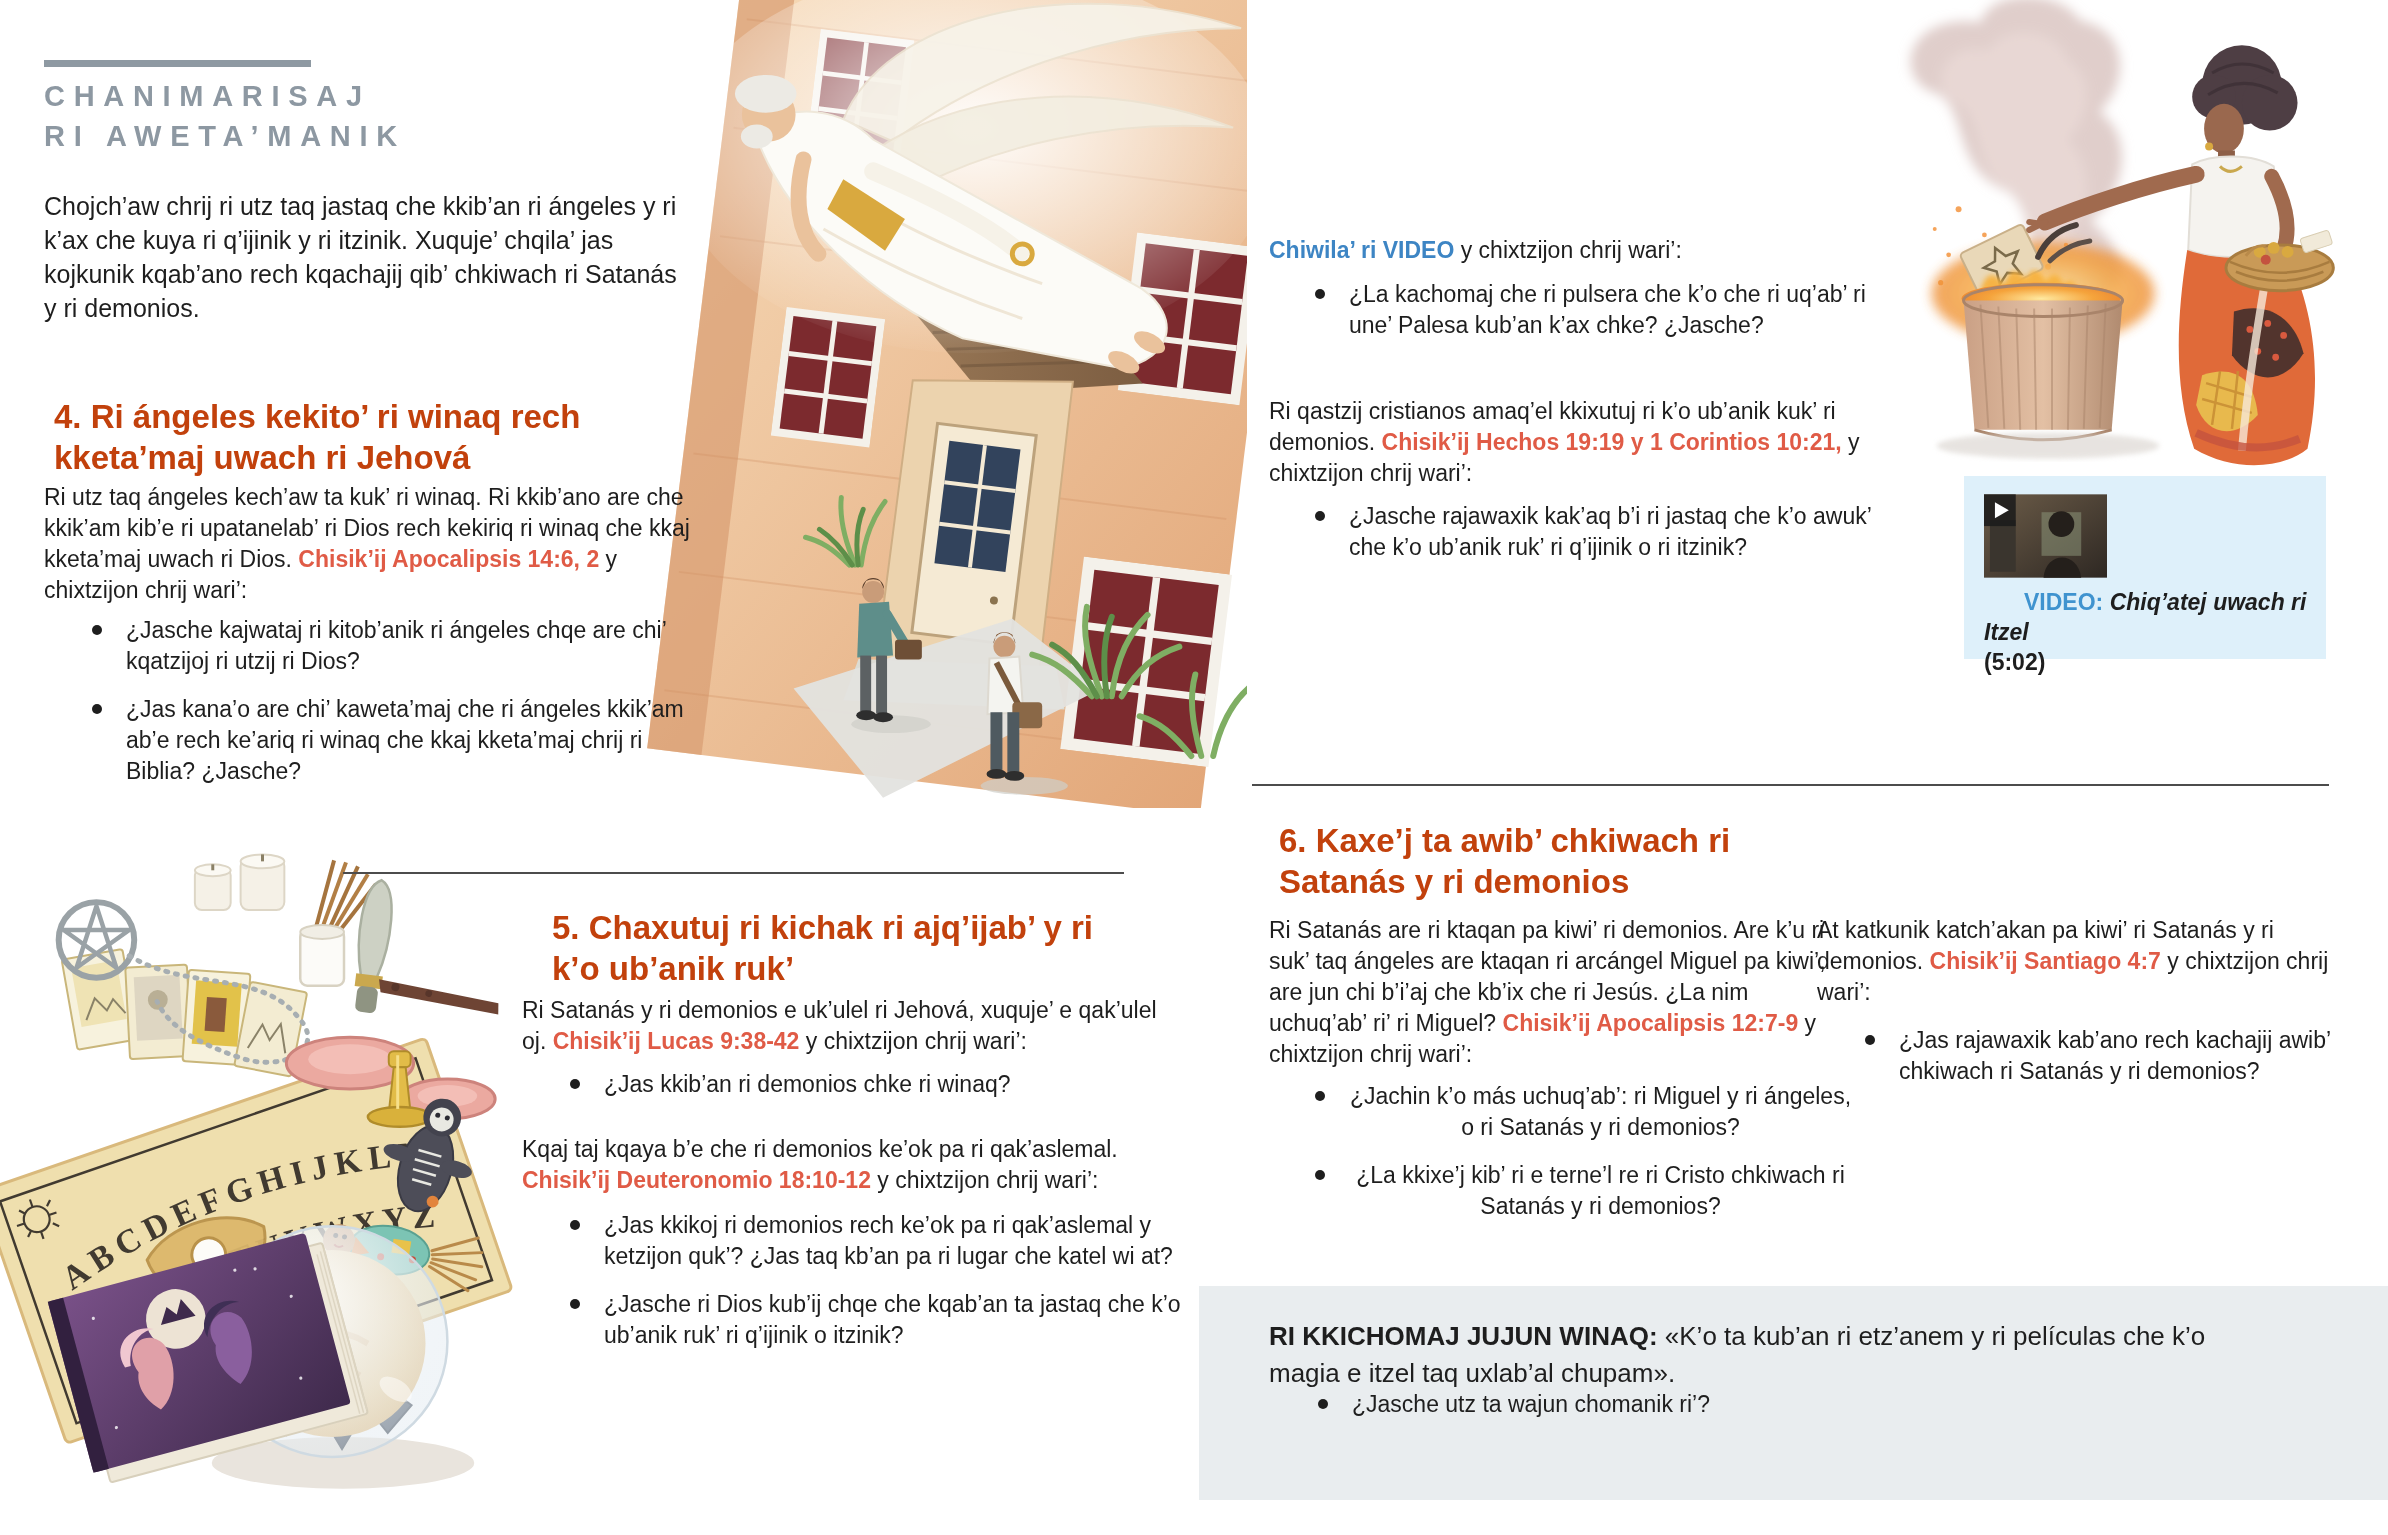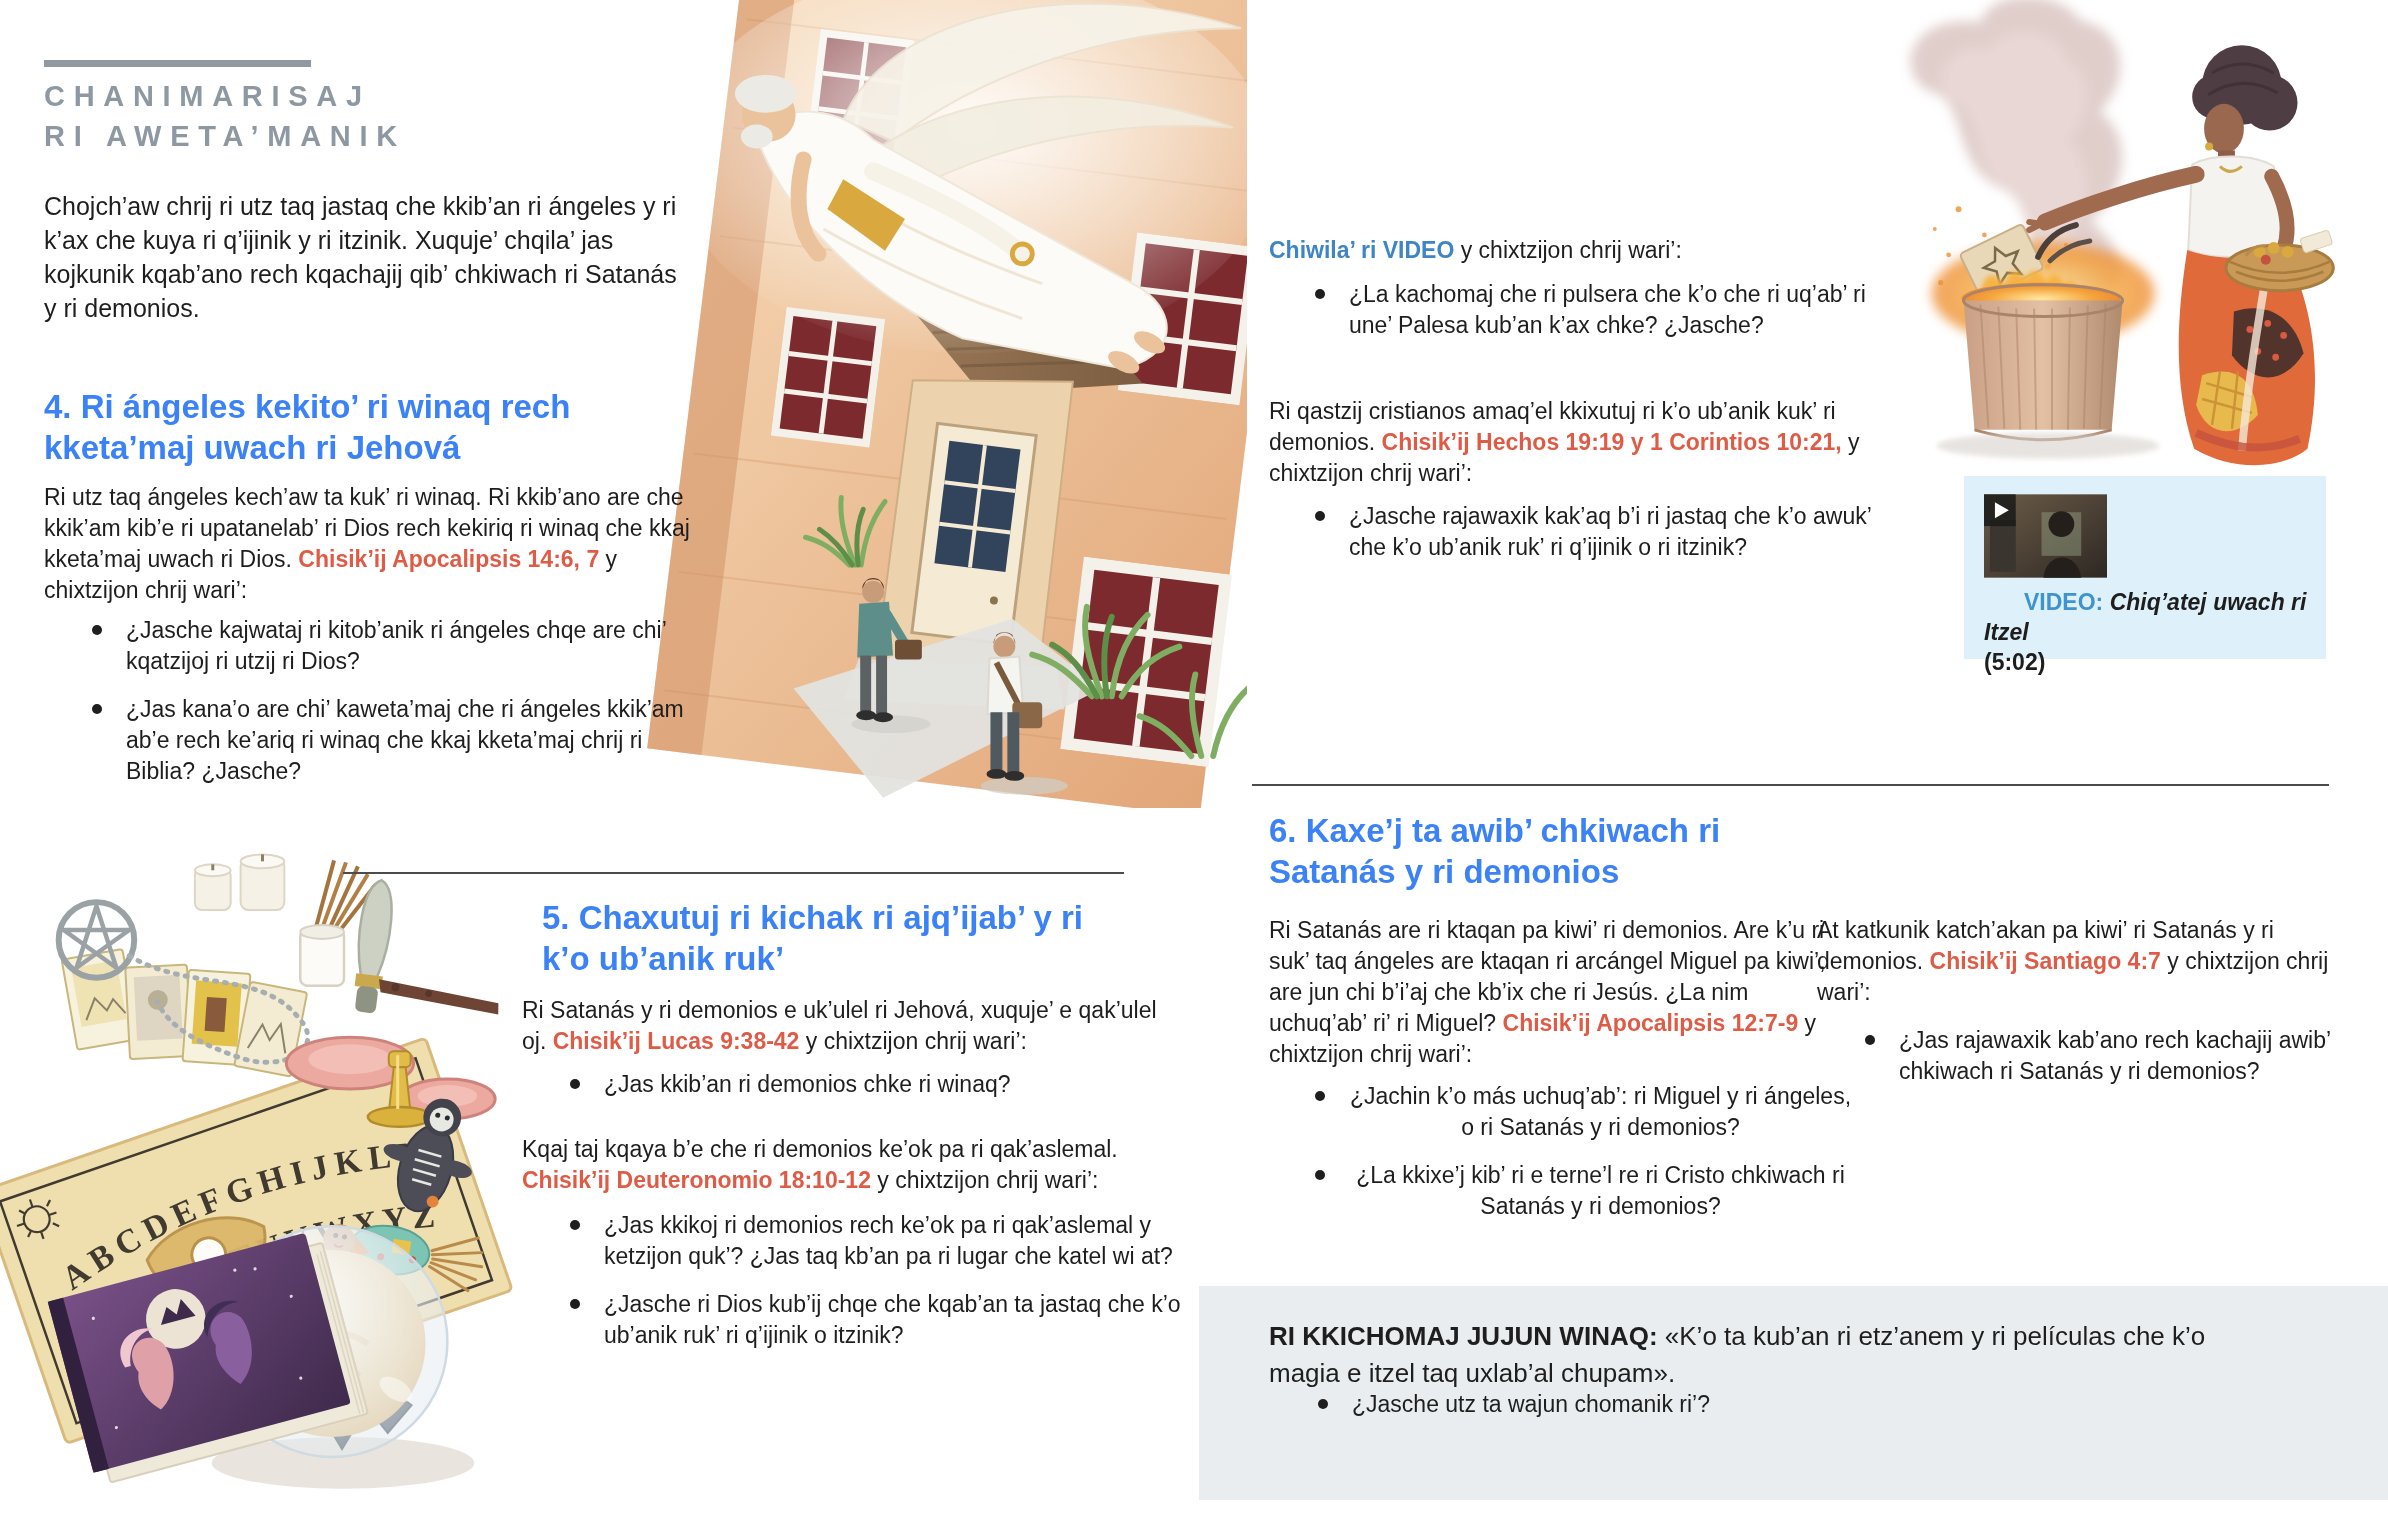--- a/index.html
+++ b/index.html
@@ -2,21 +2,21 @@
 <html><head>
 <meta charset="utf-8">
 <style>
   html,body{margin:0;padding:0;background:#ffffff;}
   #page{position:relative;width:2388px;height:1535px;background:#ffffff;overflow:hidden;
         font-family:"Liberation Sans",sans-serif;color:#1e1e1e;}
   .abs{position:absolute;}
   .kicker-bar{background:#8e99a2;}
   .kicker{font-size:29px;line-height:40px;font-weight:700;letter-spacing:.30em;color:#8d98a2;}
   .intro{font-size:25px;line-height:34px;margin:0;}
-  .sec-title{font-size:33px;line-height:41px;font-weight:700;color:#3b82f6;margin:0;}
+  .sec-title{font-size:33px;line-height:41px;font-weight:700;color:#c2410c;margin:10px;}
   .body{font-size:23px;line-height:31px;margin:0;}
   .bullets{display:flex;flex-direction:column;gap:17px;}
   .b{display:flex;}
   .dot{width:10px;height:10px;border-radius:50%;background:#1e1e1e;margin:10px 24px 0 0;flex:0 0 10px;}
   .bt{font-size:23px;line-height:31px;}
   .seg-ref{color:#e05b46;font-weight:700;}
   .seg-blue{color:#3d85c4;font-weight:700;}
   .seg-videoblue{color:#3f93cf;font-weight:700;margin-left:40px;}
   .seg-vtitle{font-weight:700;font-style:italic;}
   .seg-bold{font-weight:700;}
@@ -461,21 +461,21 @@
 
   <div class="abs kicker-bar" style="left:44px;top:60px;width:267px;height:7px;"></div>
   <div class="abs kicker" style="left:44px;top:76px;">
     <div>CHANIMARISAJ</div>
     <div>RI AWETA’MANIK</div>
   </div>
 
   <p class="abs intro" style="left:44px;top:189px;width:652px;">Chojch’aw chrij ri utz taq jastaq che kkib’an ri ángeles y ri k’ax che kuya ri q’ijinik y ri itzinik. Xuquje’ chqila’ jas kojkunik kqab’ano rech kqachajij qib’ chkiwach ri Satanás y ri demonios.</p>
 
   <h2 class="abs sec-title" style="left:44px;top:386px;width:577px;">4. Ri ángeles kekito’ ri winaq rech kketa’maj uwach ri Jehová</h2>
-  <p class="abs body" style="left:44px;top:482px;width:665px;"><span class="seg-plain">Ri utz taq ángeles kech’aw ta kuk’ ri winaq. Ri kkib’ano are che kkik’am kib’e ri upatanelab’ ri Dios rech kekiriq ri winaq che kkaj kketa’maj uwach ri Dios. </span><span class="seg-ref">Chisik’ij Apocalipsis 14:6, 7</span><span class="seg-plain"> y chixtzijon chrij wari’:</span></p>
+  <p class="abs body" style="left:44px;top:482px;width:665px;"><span class="seg-plain">Ri utz taq ángeles kech’aw ta kuk’ ri winaq. Ri kkib’ano are che kkik’am kib’e ri upatanelab’ ri Dios rech kekiriq ri winaq che kkaj kketa’maj uwach ri Dios. </span><span class="seg-ref">Chisik’ij Apocalipsis 14:6, 2</span><span class="seg-plain"> y chixtzijon chrij wari’:</span></p>
   <div class="abs bullets" style="left:92px;top:615px;width:607px;">
     <div class="b">
       <span class="dot"></span>
       <div class="bt">¿Jasche kajwataj ri kitob’anik ri ángeles chqe are chi’ kqatzijoj ri utzij ri Dios?</div>
     </div>
     <div class="b">
       <span class="dot"></span>
       <div class="bt">¿Jas kana’o are chi’ kaweta’maj che ri ángeles kkik’am ab’e rech ke’ariq ri winaq che kkaj kketa’maj chrij ri Biblia? ¿Jasche?</div>
     </div>
   </div>

